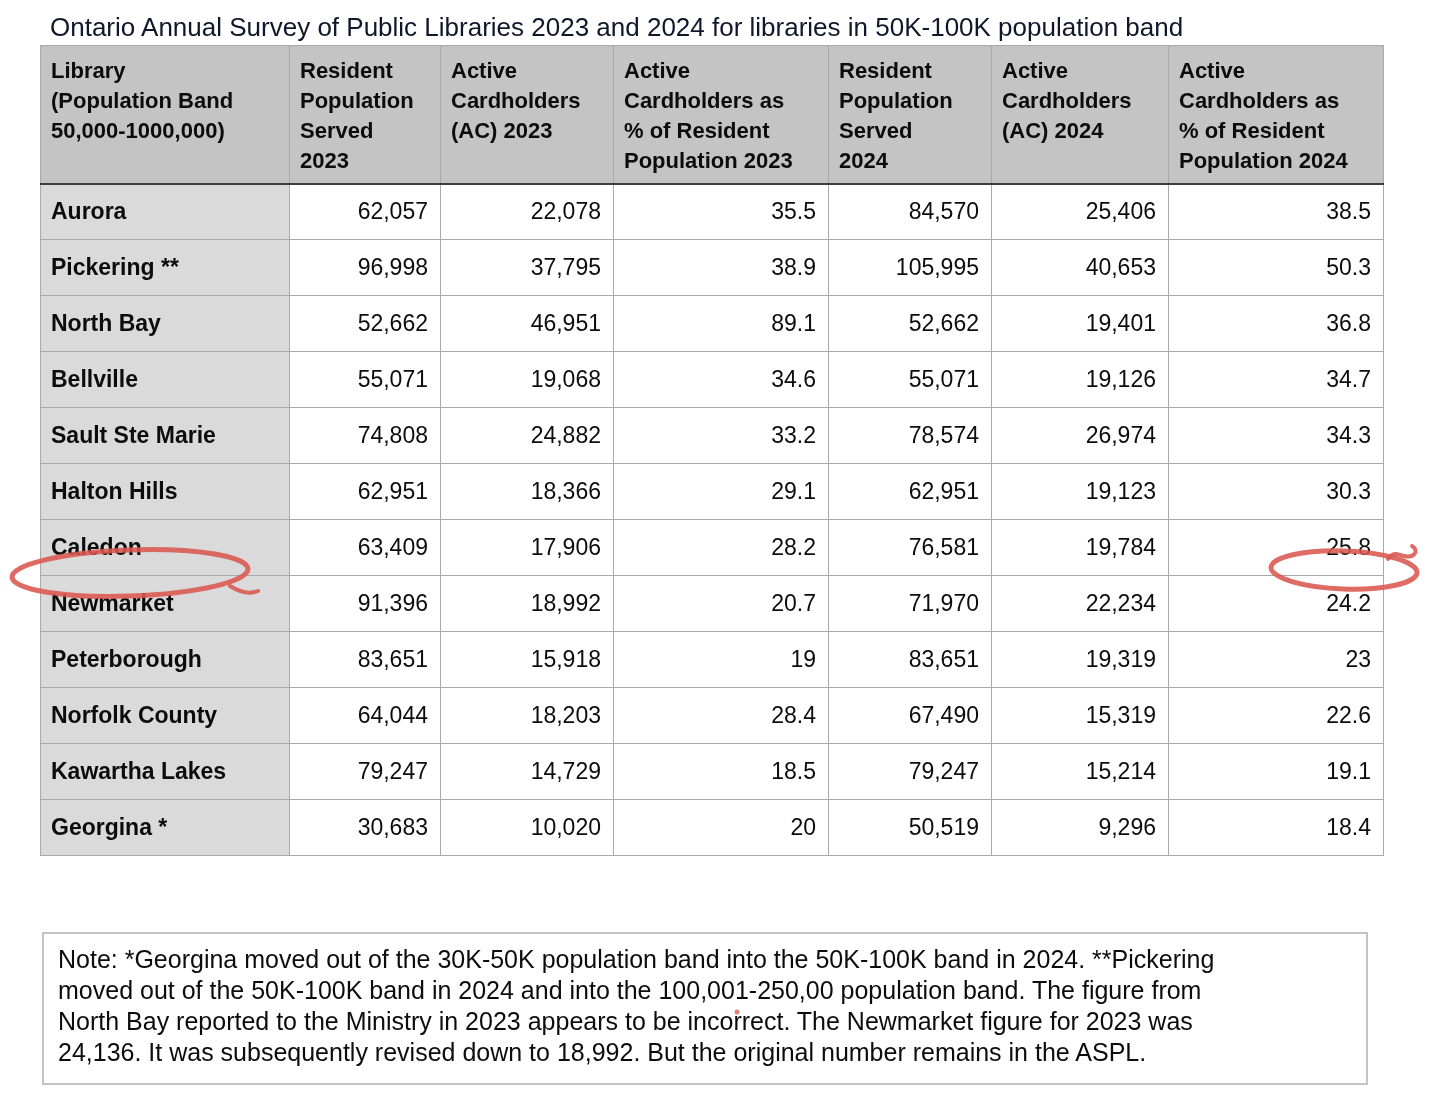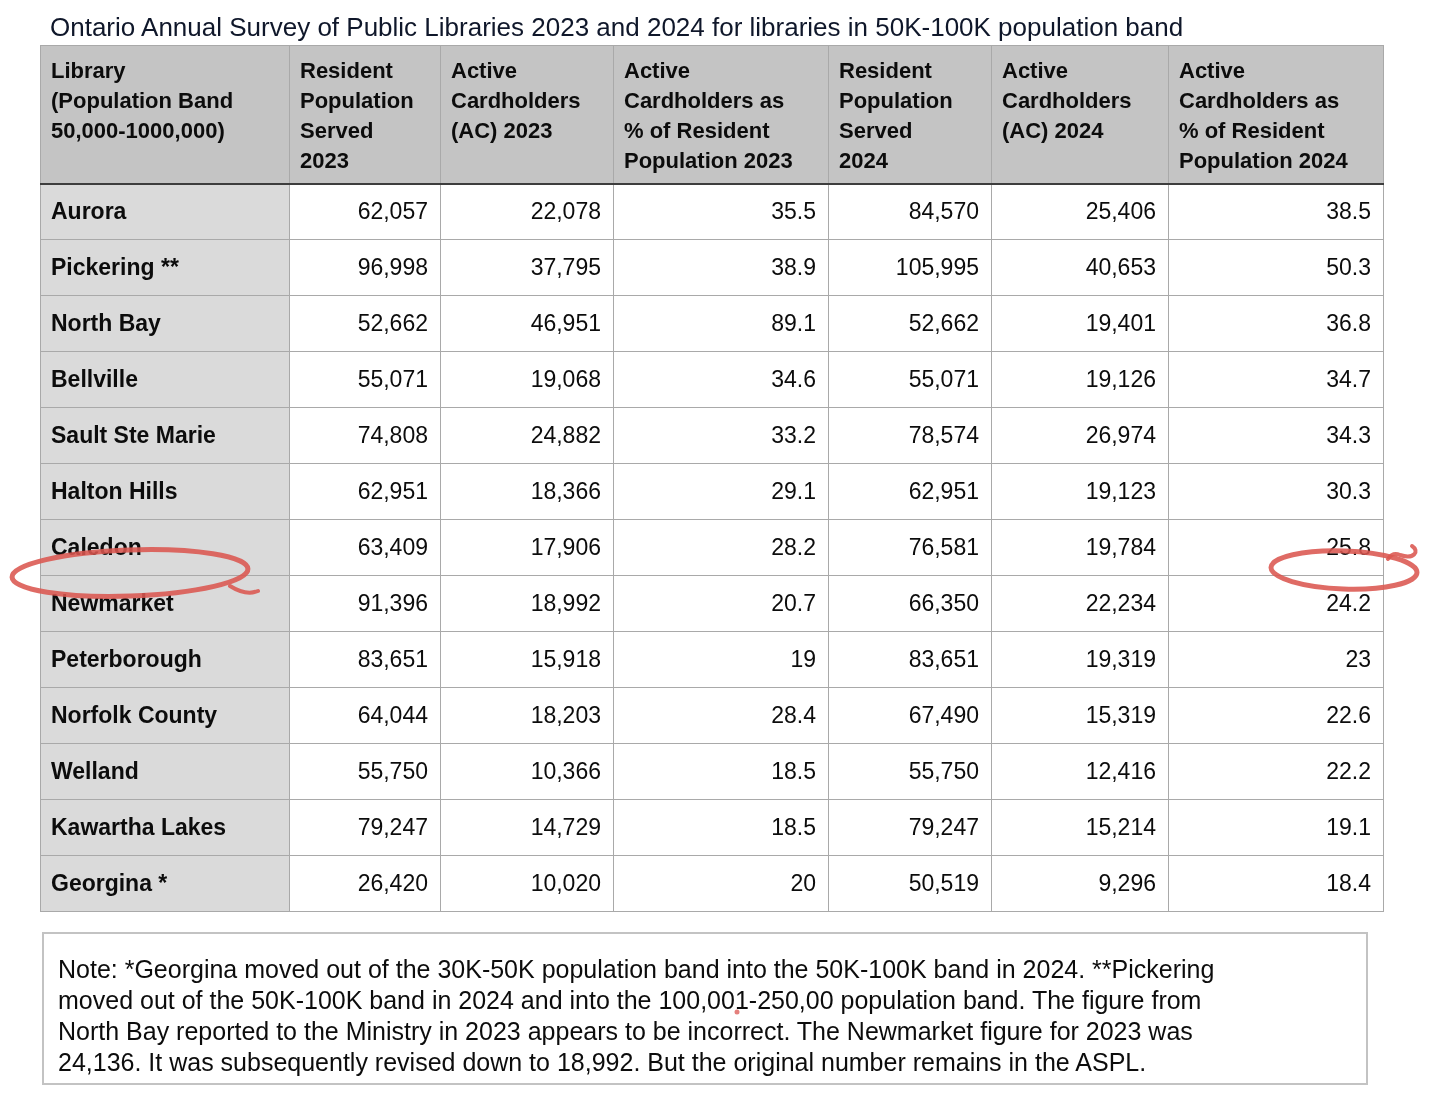--- a/index.html
+++ b/index.html
@@ -72,21 +72,21 @@
   }
   .note {
     position: absolute;
     left: 42px;
     top: 932px;
     width: 1326px;
     height: 153px;
     box-sizing: border-box;
     border: 2px solid #c3c3c3;
     background: #ffffff;
-    padding: 20px 14px;
+    padding: 10px 14px;
     font-size: 25px;
     line-height: 31px;
     color: #0c0c0c;
     white-space: pre-line;
   }
   svg.annotations {
     position: absolute;
     left: 0;
     top: 0;
     width: 1434px;
@@ -221,21 +221,21 @@
           <td class="num">28.2</td>
           <td class="num">76,581</td>
           <td class="num">19,784</td>
           <td class="num">25.8</td>
         </tr>
         <tr>
           <td class="lib">Newmarket</td>
           <td class="num">91,396</td>
           <td class="num">18,992</td>
           <td class="num">20.7</td>
-          <td class="num">66,350</td>
+          <td class="num">71,970</td>
           <td class="num">22,234</td>
           <td class="num">24.2</td>
         </tr>
         <tr>
           <td class="lib">Peterborough</td>
           <td class="num">83,651</td>
           <td class="num">15,918</td>
           <td class="num">19</td>
           <td class="num">83,651</td>
           <td class="num">19,319</td>
@@ -244,40 +244,31 @@
         <tr>
           <td class="lib">Norfolk County</td>
           <td class="num">64,044</td>
           <td class="num">18,203</td>
           <td class="num">28.4</td>
           <td class="num">67,490</td>
           <td class="num">15,319</td>
           <td class="num">22.6</td>
         </tr>
         <tr>
-          <td class="lib">Welland</td>
-          <td class="num">55,750</td>
-          <td class="num">10,366</td>
-          <td class="num">18.5</td>
-          <td class="num">55,750</td>
-          <td class="num">12,416</td>
-          <td class="num">22.2</td>
-        </tr>
-        <tr>
           <td class="lib">Kawartha Lakes</td>
           <td class="num">79,247</td>
           <td class="num">14,729</td>
           <td class="num">18.5</td>
           <td class="num">79,247</td>
           <td class="num">15,214</td>
           <td class="num">19.1</td>
         </tr>
         <tr>
           <td class="lib">Georgina *</td>
-          <td class="num">26,420</td>
+          <td class="num">30,683</td>
           <td class="num">10,020</td>
           <td class="num">20</td>
           <td class="num">50,519</td>
           <td class="num">9,296</td>
           <td class="num">18.4</td>
         </tr>
       </tbody>
   </table>
 
   <div class="note">Note: *Georgina moved out of the 30K-50K population band into the 50K-100K band in 2024. **Pickering

